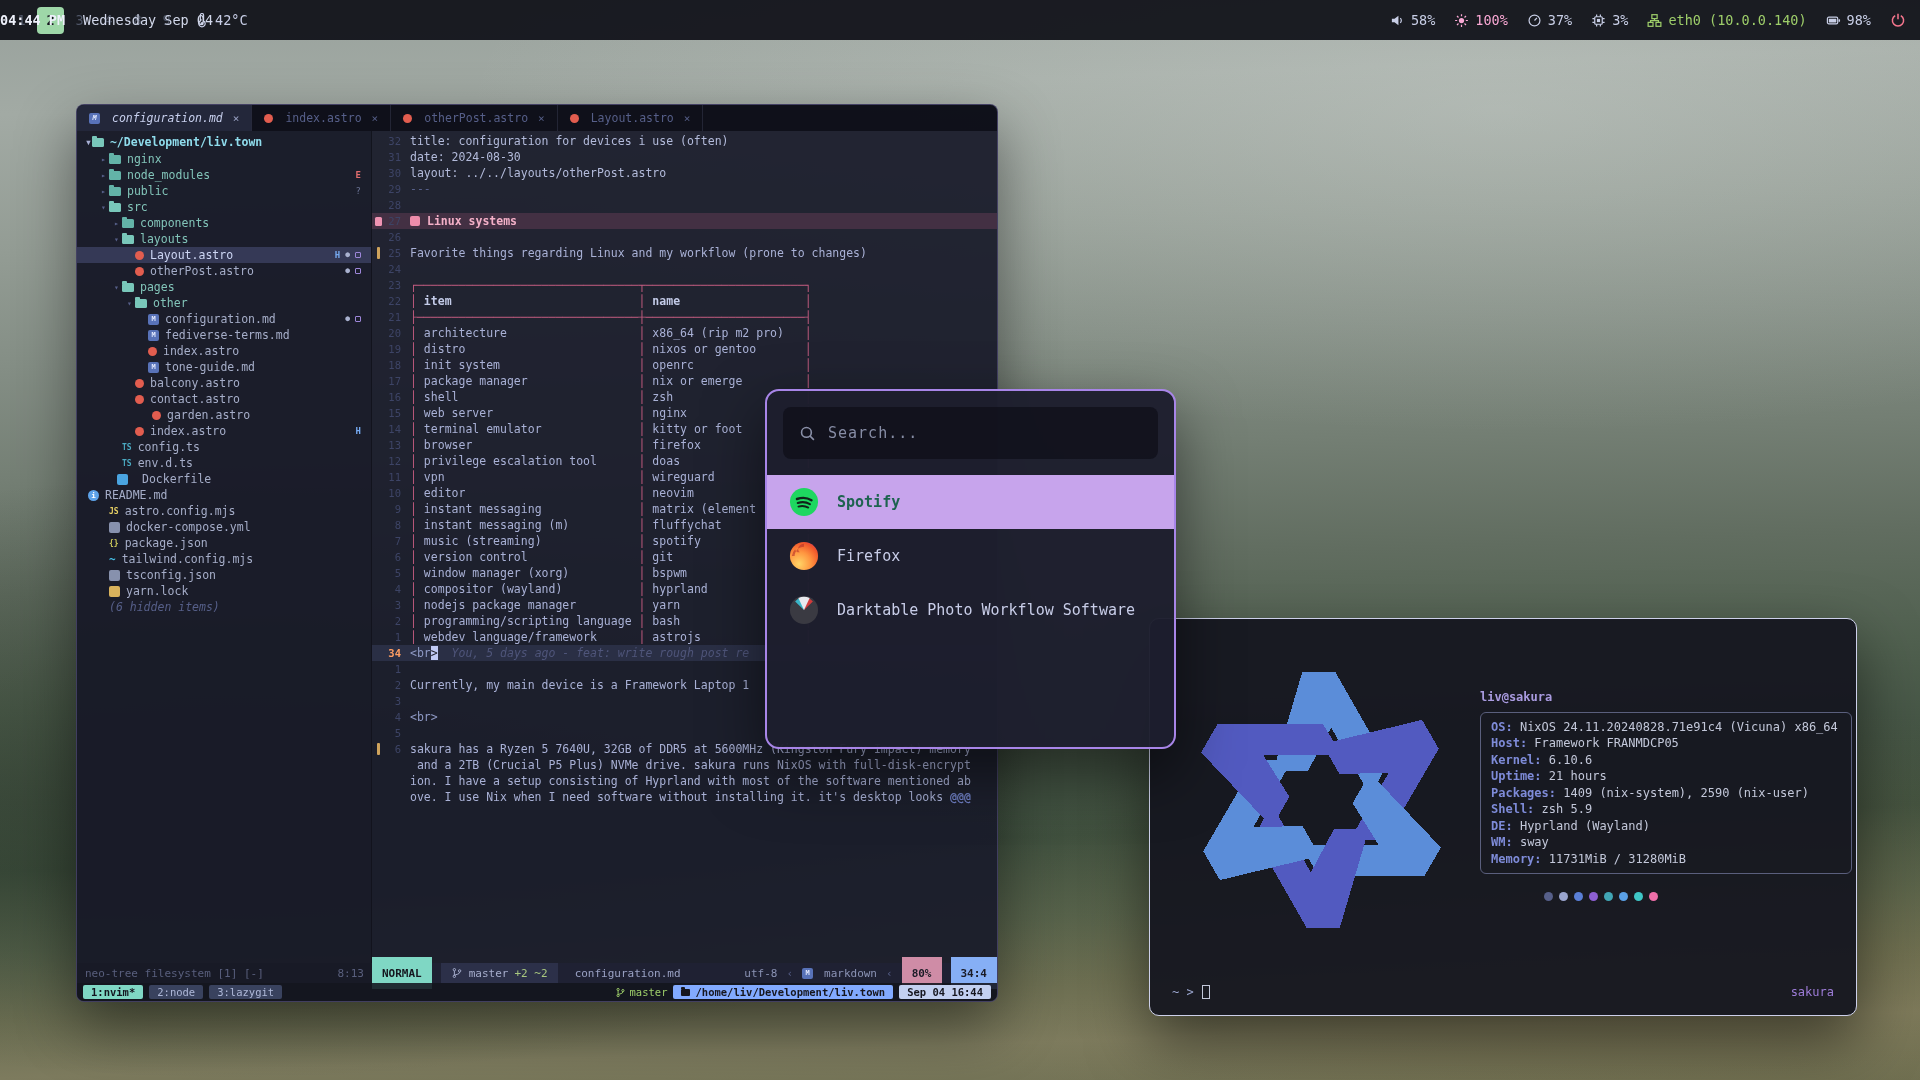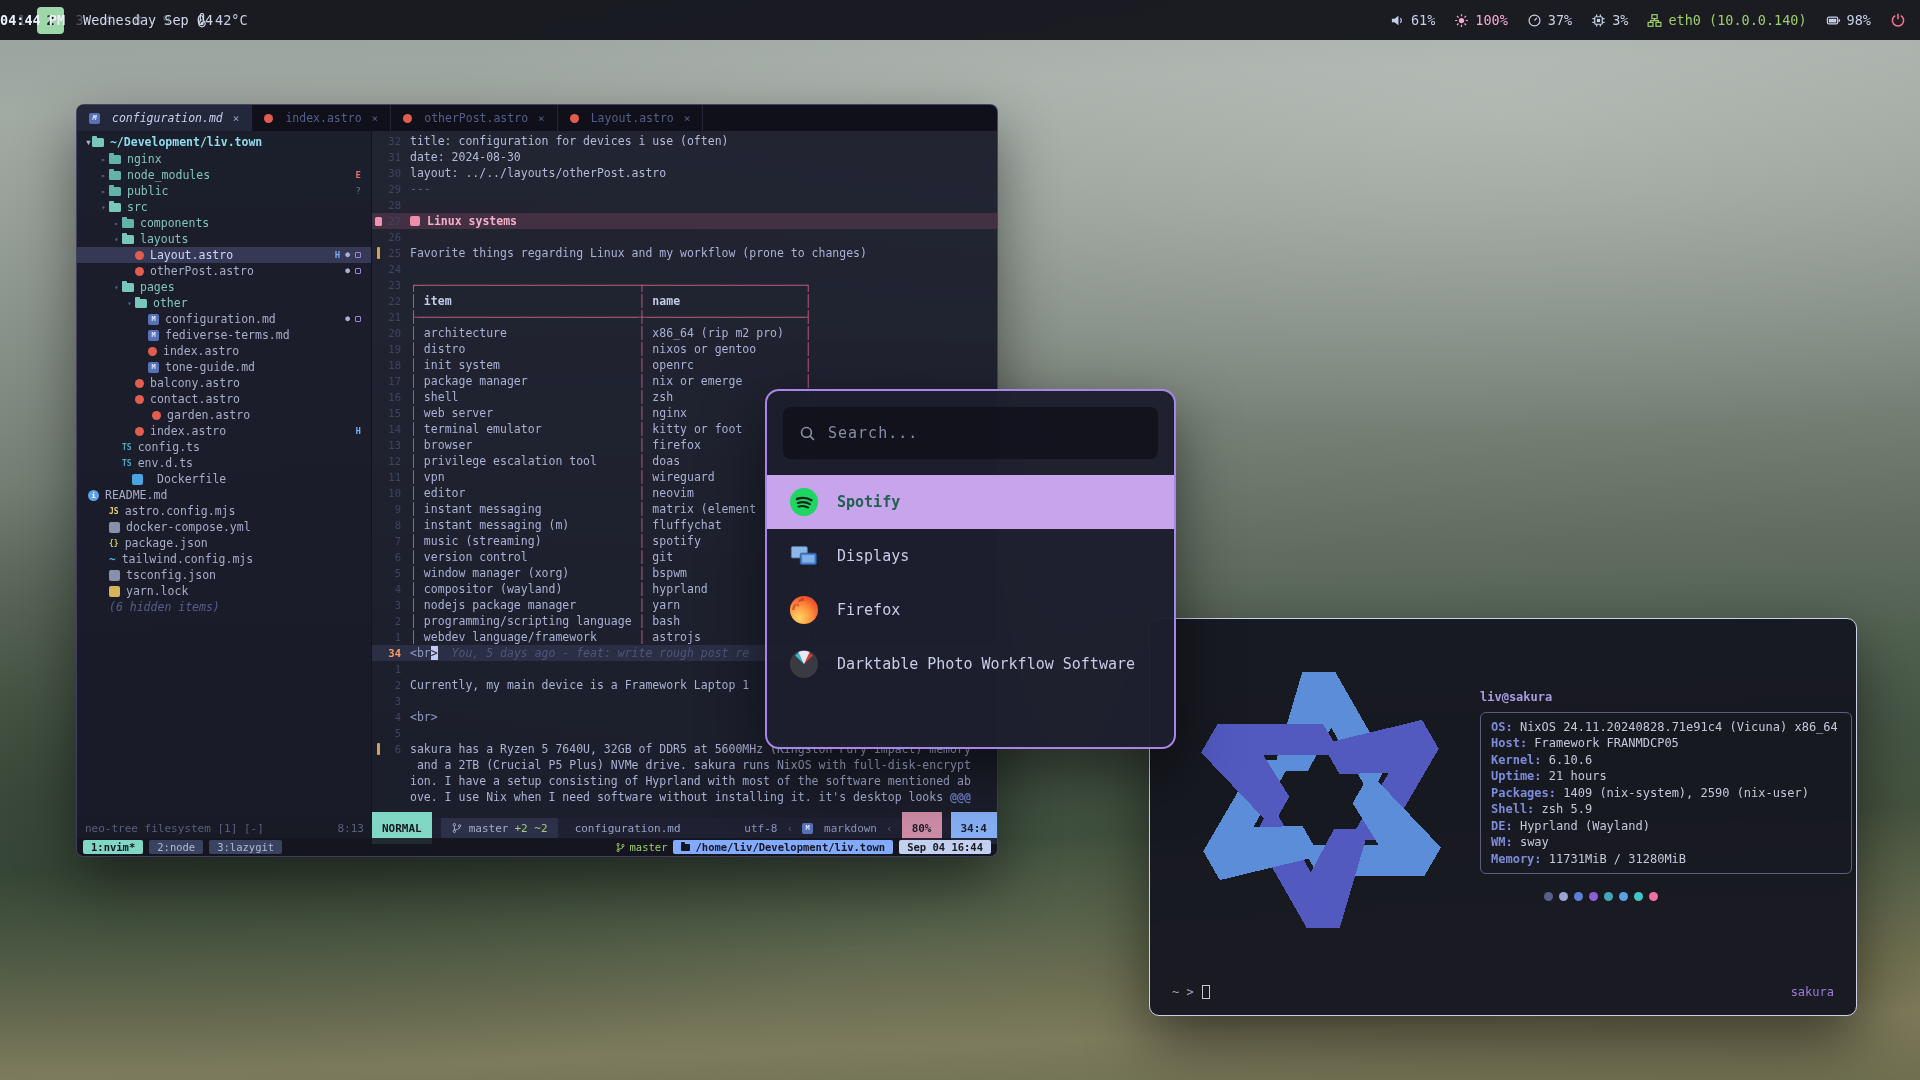--- a/index.html
+++ b/index.html
@@ -31,21 +31,21 @@
   .micon { display:inline-flex; width:15px; height:15px; }
   .micon svg { width:100%; height:100%; }
   .tb-center { position:absolute; left:0; right:0; top:0; height:40px;
     display:flex; align-items:center; justify-content:flex-start; gap:18px; pointer-events:none; }
   .tb-center .time { font-weight:700; color:#eef1fb; }
   .tb-center .date { color:#d2d8ea; }
   .tb-right { margin-left:auto; display:flex; align-items:center; gap:19px; padding-right:14px; }
   .power { color:#f7768e; display:inline-flex; width:16px; height:16px; cursor:pointer; }
 
   
-  .editor { position:absolute; left:76px; top:104px; width:922px; height:753px;
+  .editor { position:absolute; left:76px; top:104px; width:922px; height:898px;
     background:rgba(26,28,42,0.94); border:1px solid rgba(120,110,175,0.4); border-radius:8px;
     box-shadow:0 24px 60px rgba(0,0,0,0.45); display:flex; flex-direction:column;
     overflow:hidden; z-index:10; font-size:11.5px; color:#a9b1d6; }
 
   .tabline { height:26px; flex:none; background:rgba(14,15,24,0.92); display:flex; align-items:stretch; }
   .tab { display:flex; align-items:center; gap:6px; padding:0 12px; color:#565f89;
          border-right:1px solid rgba(40,42,60,0.8); cursor:pointer; }
   .tab.active { background:rgba(38,42,62,0.9); color:#c8d0ee; font-style:italic; }
   .tab .close { margin-left:4px; color:#565f89; font-size:11px; }
   .tab.active .close { color:#9aa2c4; }
@@ -218,21 +218,21 @@
   </div>
 
   <div class="tb-right" id="tb-right">
     <span class="module" style="color: rgb(200, 206, 230);">
         <span class="micon">
           <svg viewBox="0 0 16 16" fill="none" stroke="currentColor" stroke-width="1.3">
             <path d="M2 6.2h2.8L9 3v10L4.8 9.8H2z" fill="currentColor" stroke="none"></path>
             <path d="M11 5.5a3.5 3.5 0 010 5"></path>
           </svg>
         </span>
-        <span>61%</span>
+        <span>58%</span>
       </span>
       <span class="module" style="color: #f9a8d4;">
         <span class="micon">
           <svg viewBox="0 0 16 16" fill="none" stroke="currentColor" stroke-width="1.3">
             <circle cx="8" cy="8" r="2.8" fill="currentColor" stroke="none"></circle>
             <path d="M8 1.2v2.2M8 12.6v2.2M1.2 8h2.2M12.6 8h2.2M3.2 3.2l1.6 1.6M11.2 11.2l1.6 1.6M12.8 3.2l-1.6 1.6M4.8 11.2l-1.6 1.6"></path>
           </svg>
         </span>
         <span>100%</span>
       </span>
@@ -432,21 +432,21 @@
           <div class="trow" style="padding-left: 34px;">
             <span class="exp"></span>
             <span class="fi fi-text ts"></span>
             <span class="tlabel">config.ts</span>
           </div>
           <div class="trow" style="padding-left: 34px;">
             <span class="exp"></span>
             <span class="fi fi-text ts"></span>
             <span class="tlabel">env.d.ts</span>
           </div>
-          <div class="trow" style="padding-left: 36px; gap: 8px;">
+          <div class="trow" style="padding-left: 21px; gap: 8px;">
             <span class="exp"></span>
             <span class="fi fi-sq docker"></span>
             <span class="tlabel">Dockerfile</span>
           </div>
           <div class="trow" style="">
             <span class="exp"></span>
             <span class="fi fi-round readme"></span>
             <span class="tlabel">README.md</span>
           </div>
           <div class="trow" style="padding-left: 21px;">
@@ -820,30 +820,20 @@
           <path d="M8.5 12.8c5.5-1.9 11.6-1.1 15.5 1.3" stroke="#10221a" stroke-width="2.6" fill="none" stroke-linecap="round"></path>
           <path d="M9.3 17c4.6-1.4 9.6-.8 13 1.3" stroke="#10221a" stroke-width="2.2" fill="none" stroke-linecap="round"></path>
           <path d="M10 20.9c3.8-1.1 7.7-.6 10.6 1.1" stroke="#10221a" stroke-width="1.9" fill="none" stroke-linecap="round"></path>
         </svg>
       </span>
       <span>Spotify</span>
     </div>
     <div class="litem">
       <span class="appicon">
         <svg viewBox="0 0 32 32">
-          <rect x="2.5" y="6" width="17" height="12" rx="1.5" fill="#8fb8e8" stroke="#5580b0"></rect>
-          <rect x="12" y="13" width="17" height="12" rx="1.5" fill="#4a7fd0" stroke="#2f5a9e"></rect>
-          <rect x="14" y="15" width="13" height="8" fill="#7fb0e8"></rect>
-        </svg>
-      </span>
-      <span>Displays</span>
-    </div>
-    <div class="litem">
-      <span class="appicon">
-        <svg viewBox="0 0 32 32">
           <defs>
               <radialGradient id="ffg" cx="32%" cy="78%" r="95%">
             <stop offset="0" stop-color="#ffd567"></stop>
                 <stop offset=".45" stop-color="#ff9640"></stop>
             <stop offset=".8" stop-color="#f0552a"></stop>
                 <stop offset="1" stop-color="#d6356d"></stop>
           </radialGradient>
             </defs>
           <circle cx="16" cy="16" r="15" fill="url(#ffg)"></circle>
           <path d="M16 3c-2.3 0-4.3 1.2-5.9 3.4-.9 2 -.3 4.2 1.5 5.6-2.5.5-4.5-1-5.1-3.3A13 13 0 003 16h3c0-5.5 4.5-10 10-10z" fill="#b5302a" opacity=".6"></path>

